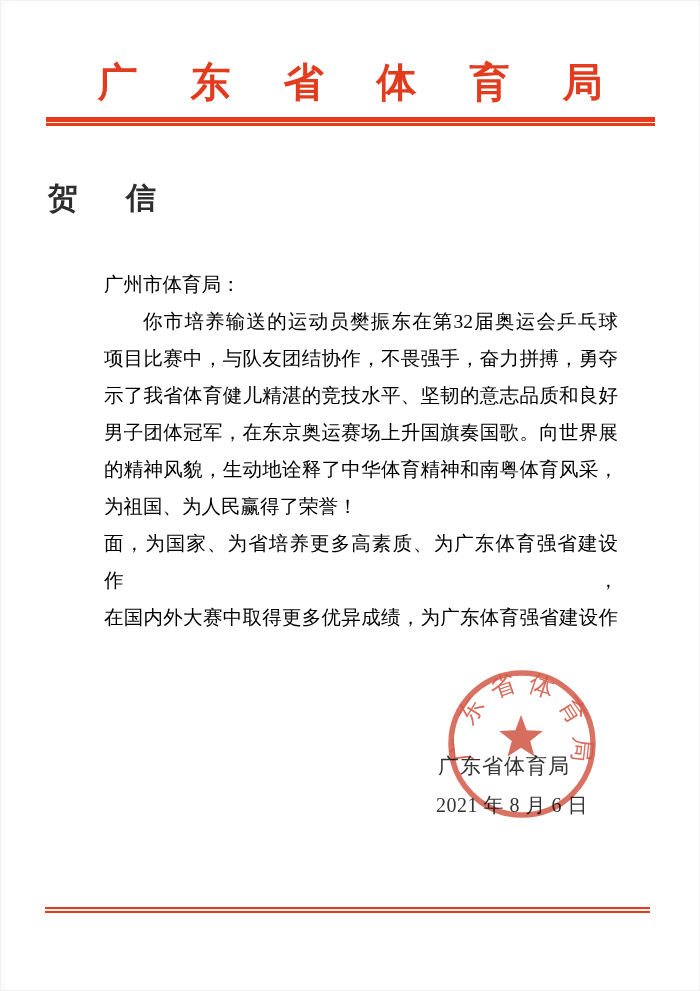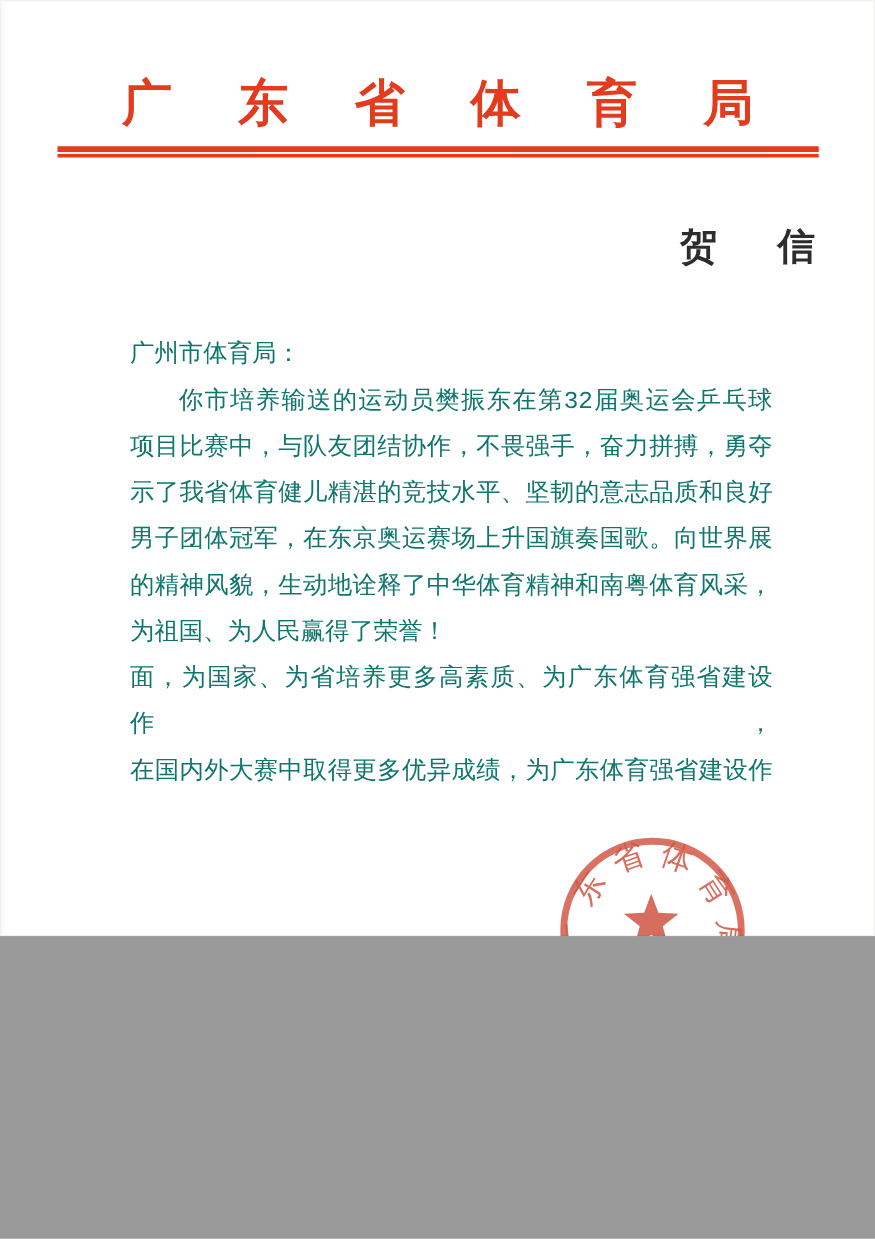--- a/index.html
+++ b/index.html
@@ -4,21 +4,21 @@
 <style>
   html, body {
     margin: 0;
     padding: 0;
     background: #9a9a9a;
     font-family: "Liberation Serif", serif;
   }
   .page {
     position: relative;
     width: 700px;
-    height: 749px;
+    height: 991px;
     margin: 0 auto;
     background: #ffffff;
     overflow: hidden;
     box-shadow: inset 0 0 0 1px #f1f1ef, inset 3px 0 6px rgba(0,0,0,0.03);
   }
   
   .org-name {
     position: absolute;
     top: 58px;
     left: 0;
@@ -45,40 +45,40 @@
       #fff6f4 52%, #fff6f4 70%,
       #e63a1b 70%, #e63a1b 100%);
   }
   
   .letter-title {
     position: absolute;
     top: 180px;
     left: 0;
     width: 700px;
     margin: 0;
-    text-align: right;
+    text-align: left;
     font-family: "Liberation Sans", sans-serif;
     font-size: 30px;
     font-weight: bold;
     letter-spacing: 48px;
     text-indent: 48px;
     color: #2d2d2d;
     line-height: 36px;
     white-space: nowrap;
   }
   
   .letter-body {
     position: absolute;
     top: 266px;
     left: 104px;
     width: 514px;
-    font-family: Liberation Mono, monospace;
+    font-family: Liberation Serif, serif;
     font-size: 19.5px;
     line-height: 37px;
-    color: #0f766e;
+    color: #000000;
   }
   .letter-body p {
     margin: 0;
     padding: 0;
     word-break: break-all;
   }
   .line-justify {
     text-align: justify;
     text-align-last: justify;
   }

